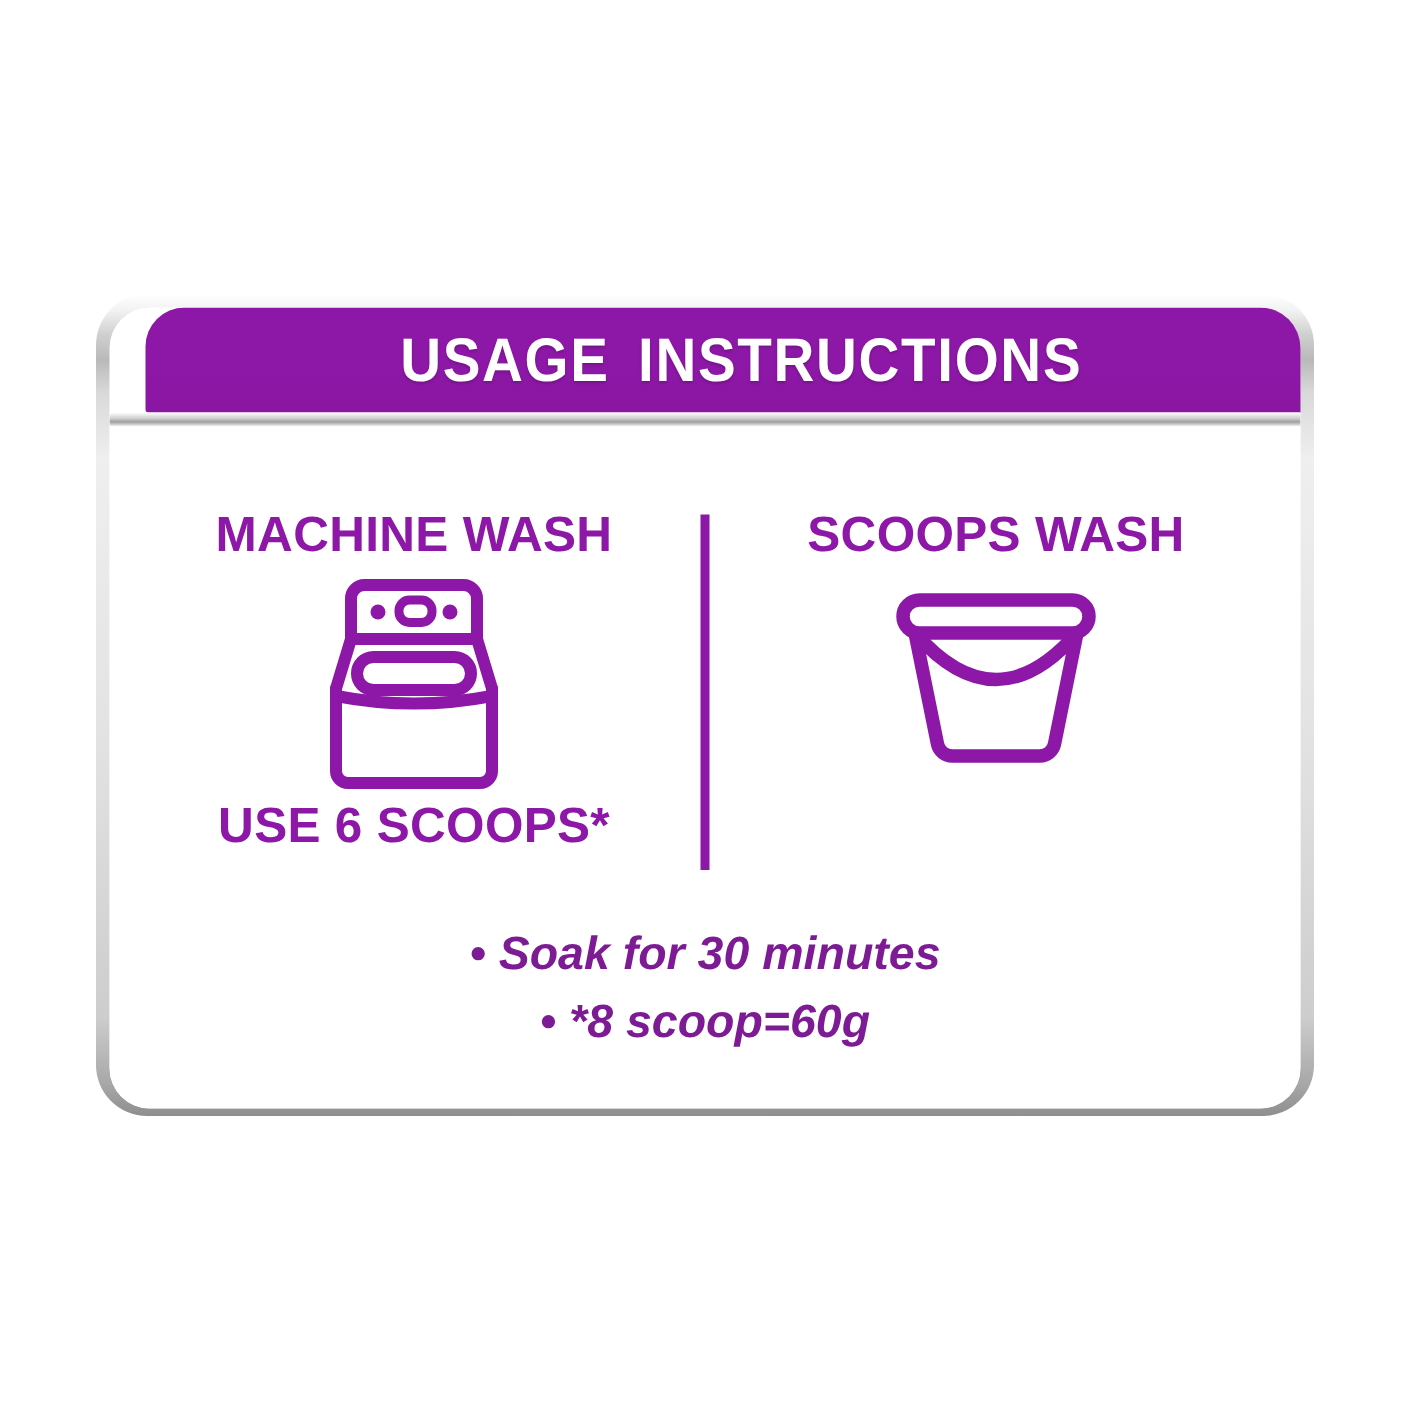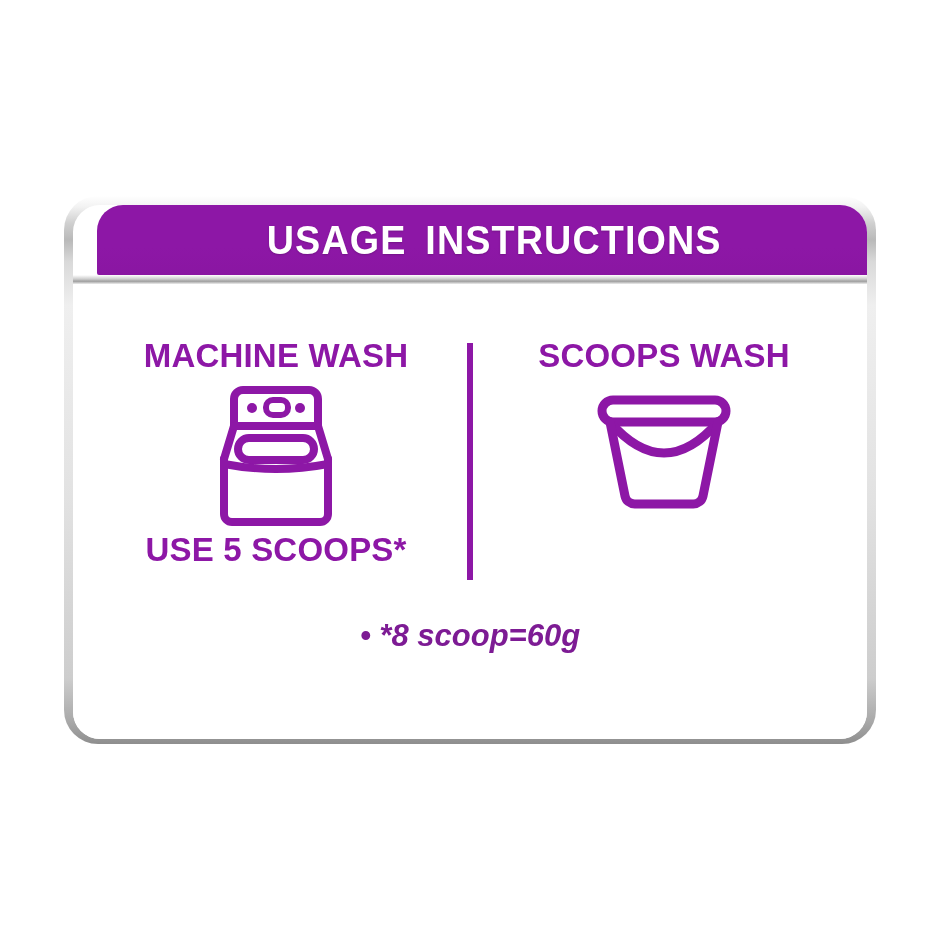--- a/index.html
+++ b/index.html
@@ -188,21 +188,21 @@
 
                 <path d="M14 77 v55 a8 8 0 0 0 8 8 h88 a8 8 0 0 0 8 -8 v-55"></path>
               </g>
 
               <circle cx="42" cy="26" r="5" fill="#8d17a6"></circle>
               <circle cx="90" cy="26" r="5" fill="#8d17a6"></circle>
               <rect x="56" y="18" width="22" height="15" rx="7" fill="none" stroke="#8d17a6" stroke-width="6"></rect>
             </svg>
           </div>
 
-          <div class="col-scoops">USE 5 SCOOPS*</div>
+          <div class="col-scoops">USE 6 SCOOPS*</div>
         </div>
 
         <div id="column-divider"></div>
 
         <div class="wash-col">
           <div class="col-title">SCOOPS WASH</div>
 
           <div class="icon-wrap">
             <svg width="140" height="126" viewBox="0 0 140 126">
               <g fill="none" stroke="#8d17a6" stroke-width="9" stroke-linejoin="round" stroke-linecap="round">
@@ -213,18 +213,19 @@
 
                 <path d="M16 30 L31 104 a10 10 0 0 0 10 8 h58 a10 10 0 0 0 10 -8 L124 30"></path>
               </g>
             </svg>
           </div>
 
         </div>
       </div>
 
       <div id="notes">
+        <div class="note-line">• Soak for 30 minutes</div>
         <div class="note-line">• *8 scoop=60g</div>
       </div>
 
     </div>
   </div>
 </div>
 
 </body></html>

